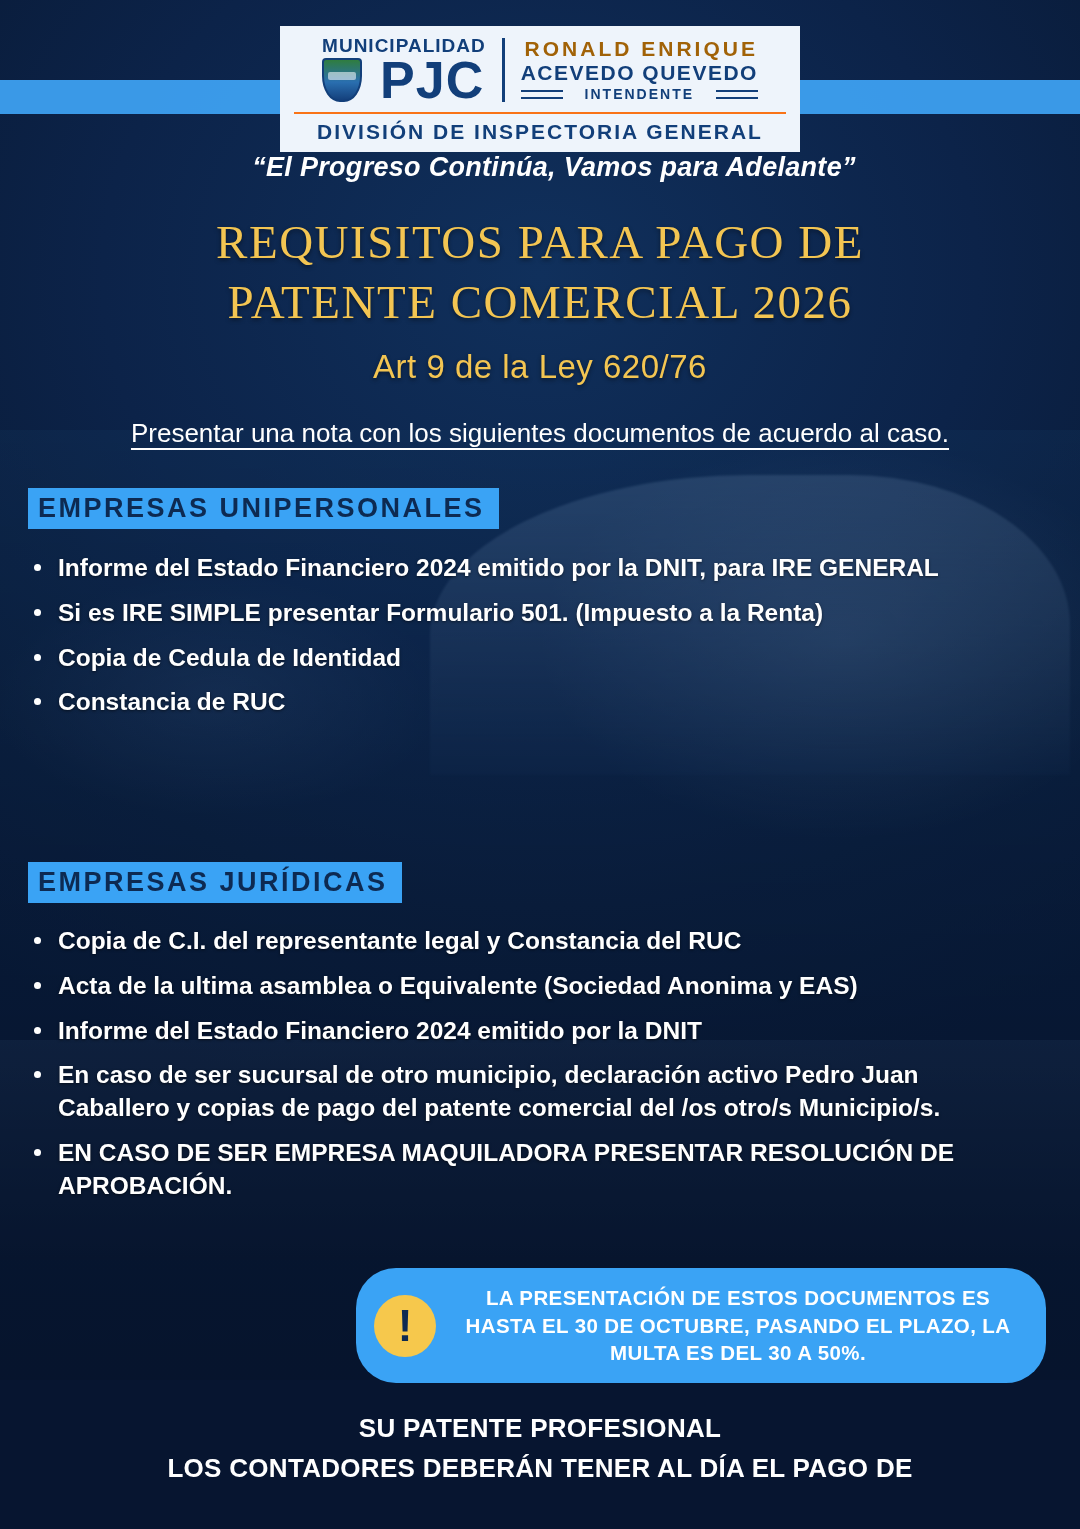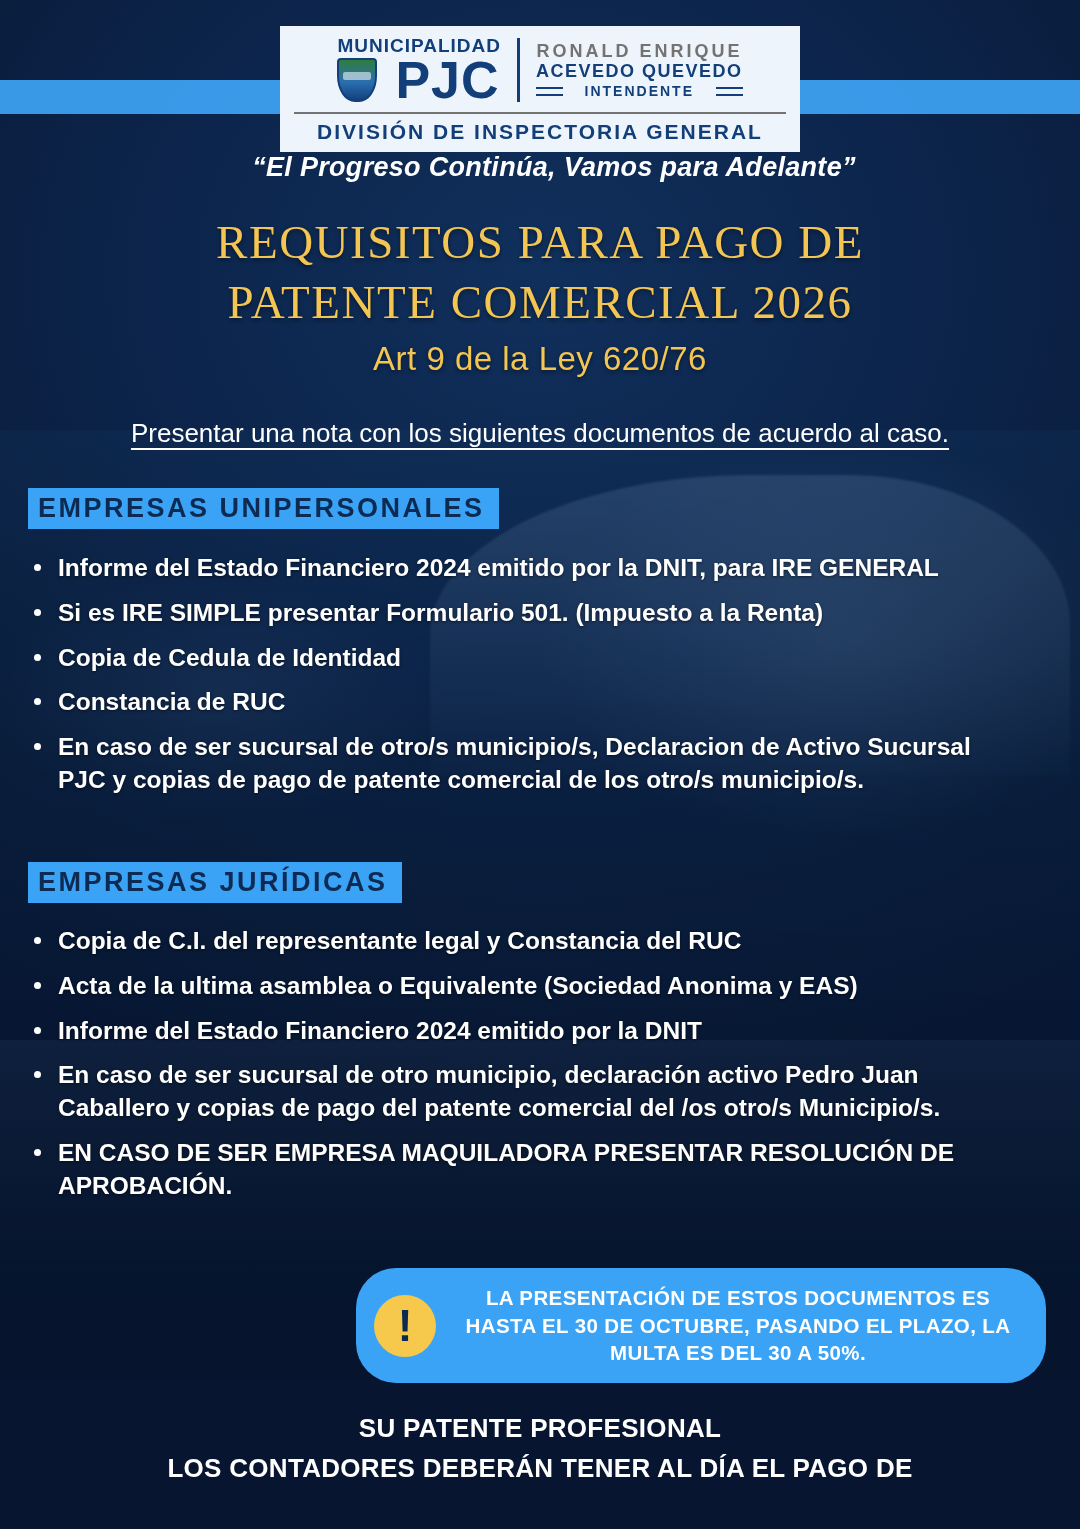--- a/index.html
+++ b/index.html
@@ -116,29 +116,29 @@
     line-height: 0.9;
   }
   .divider-v {
     width: 3px;
     align-self: stretch;
     background: #123f7a;
     margin: 2px 4px;
   }
   .logo-right { text-align: center; }
   .logo-ronald {
-    color: #737373;
-    font-size: 18px;
+    color: #a16207;
+    font-size: 21px;
     font-weight: bold;
     letter-spacing: 3px;
     text-align: right;
   }
   .logo-acevedo {
     color: #123f7a;
-    font-size: 18px;
+    font-size: 21px;
     font-weight: bold;
     letter-spacing: 1.5px;
     line-height: 1.1;
   }
   .logo-intendente {
     display: flex;
     align-items: center;
     justify-content: center;
     gap: 22px;
     color: #123f7a;
@@ -152,21 +152,21 @@
     height: 5px;
     border-top: 2px solid #123f7a;
     border-bottom: 2px solid #123f7a;
   }
   .logo-division {
     margin-top: 8px;
     color: #123f7a;
     font-size: 21px;
     font-weight: bold;
     letter-spacing: 2px;
-    border-top: 2px solid #737373;
+    border-top: 2px solid #f97316;
     padding-top: 6px;
   }
 
   
   .slogan {
     position: absolute;
     top: 152px;
     left: 0; right: 0;
     text-align: center;
     font-style: italic;
@@ -186,21 +186,21 @@
   }
   .title-line {
     font-family: "Liberation Serif", serif;
     color: #f3c552;
     font-size: 47px;
     letter-spacing: 1.5px;
     line-height: 1.28;
     text-shadow: 0 2px 4px rgba(0,0,0,0.45);
   }
   .subtitle {
-    margin-top: 8px;
+    margin-top: 16px;
     color: #f3c552;
     font-size: 33px;
     letter-spacing: 0.5px;
     text-shadow: 0 2px 4px rgba(0,0,0,0.45);
   }
 
   
   .intro {
     position: absolute;
     top: 418px;
@@ -350,21 +350,20 @@
     <div class="intro">Presentar una nota con los siguientes documentos de acuerdo al caso.</div>
 
     <div class="sec1">
       <span class="section-heading">EMPRESAS UNIPERSONALES</span>
     </div>
     <ul class="req list1">
       <li>Informe del Estado Financiero 2024 emitido por la DNIT, para IRE GENERAL</li>
       <li>Si es IRE SIMPLE presentar Formulario 501. (Impuesto a la Renta)</li>
       <li>Copia de Cedula de Identidad</li>
       <li>Constancia de RUC</li>
-      <li>En caso de ser sucursal de otro/s municipio/s, Declaracion de Activo Sucursal PJC y copias de pago de patente comercial de los otro/s municipio/s.</li>
     </ul>
 
     <div class="sec2">
       <span class="section-heading">EMPRESAS JURÍDICAS</span>
     </div>
     <ul class="req list2">
       <li>Copia de C.I. del representante legal y  Constancia del RUC</li>
       <li>Acta de la ultima asamblea o Equivalente (Sociedad Anonima y EAS)</li>
       <li>Informe del Estado Financiero 2024  emitido por la DNIT</li>
       <li>En caso de ser sucursal de otro municipio, declaración activo Pedro Juan Caballero y copias de pago del patente comercial del /os otro/s Municipio/s.</li>

